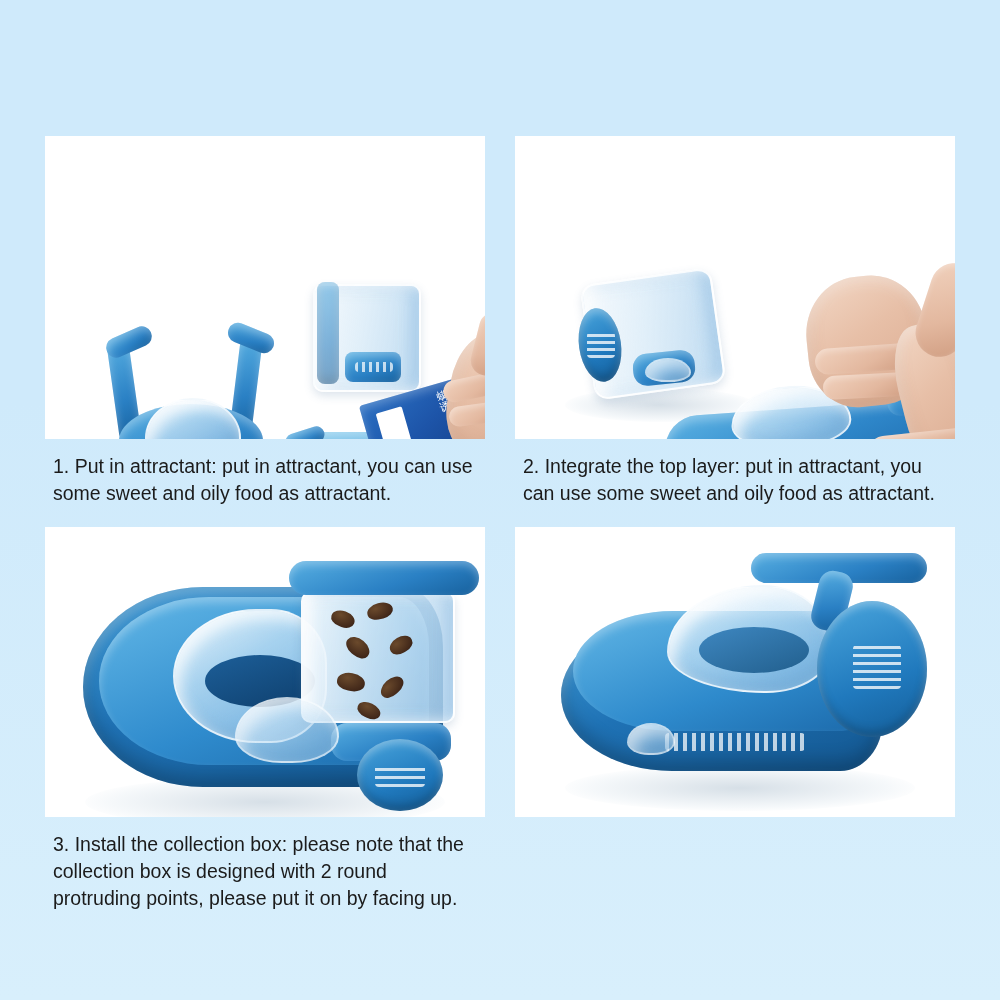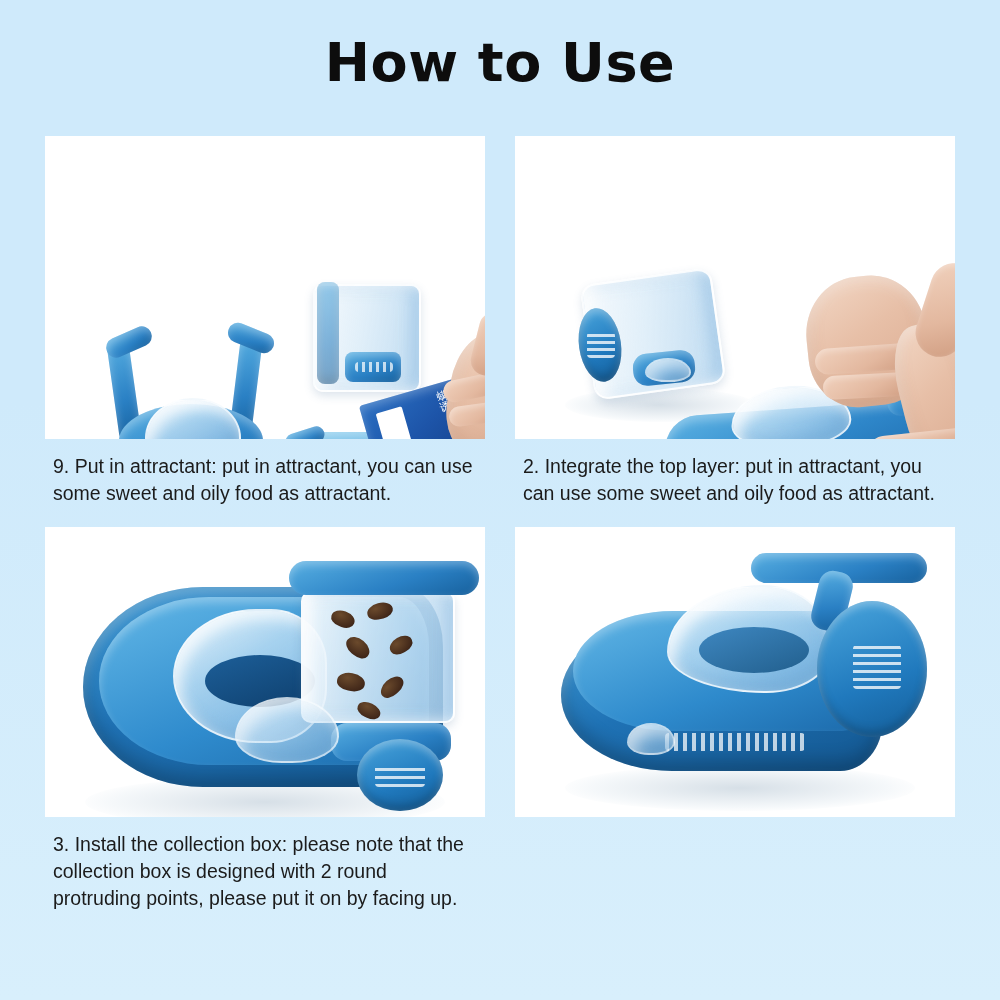--- a/index.html
+++ b/index.html
@@ -153,21 +153,20 @@
     border-radius: 50% 50% 45% 45%;
     background: radial-gradient(ellipse at 35% 30%, #6b4a2c 0%, #43291a 70%, #2a180e 100%);
   }
   .white-bg { position:absolute; inset:0; background:#fff; }
 </style>
 </head>
 <body>
 
 <div class="page">
 
-  <h1 class="title">How to Use</h1>
 
   <div class="grid">
 
     <div class="cell">
       <div class="photo">
         <div class="white-bg"></div>
         <div class="scene">
 
           <div class="handle-arm" style="left:68px; top:205px; width:22px; height:98px; transform:rotate(-8deg); border-radius:12px 12px 6px 6px;"></div>
           <div class="handle-arm" style="left:190px; top:200px; width:22px; height:100px; transform:rotate(7deg); border-radius:12px 12px 6px 6px;"></div>
@@ -192,21 +191,21 @@
             <div class="label"></div>
             <div class="cn" style="white-space:pre;">螨螨诱
 诱虫器</div>
           </div>
           <div class="hand" style="left:404px; top:196px; width:86px; height:126px; transform:rotate(10deg);"></div>
           <div class="finger" style="left:398px; top:240px; width:62px; height:22px; transform:rotate(-12deg);"></div>
           <div class="finger" style="left:404px; top:268px; width:56px; height:20px; transform:rotate(-8deg);"></div>
           <div class="finger" style="left:430px; top:176px; width:30px; height:64px; transform:rotate(14deg);"></div>
         </div>
       </div>
-      <div class="caption">9. Put in attractant: put in attractant, you can use some sweet and oily food as attractant.</div>
+      <div class="caption">1. Put in attractant: put in attractant, you can use some sweet and oily food as attractant.</div>
     </div>
 
     <div class="cell">
       <div class="photo">
         <div class="white-bg"></div>
         <div class="scene">
 
           <div class="shadow-blob" style="left:50px; top:252px; width:190px; height:34px;"></div>
           <div class="canister" style="left:72px; top:140px; width:128px; height:112px; transform:rotate(-8deg);"></div>
           <div class="cap" style="left:64px; top:172px; width:42px; height:74px; border-radius:50%; transform:rotate(-8deg);"></div>

